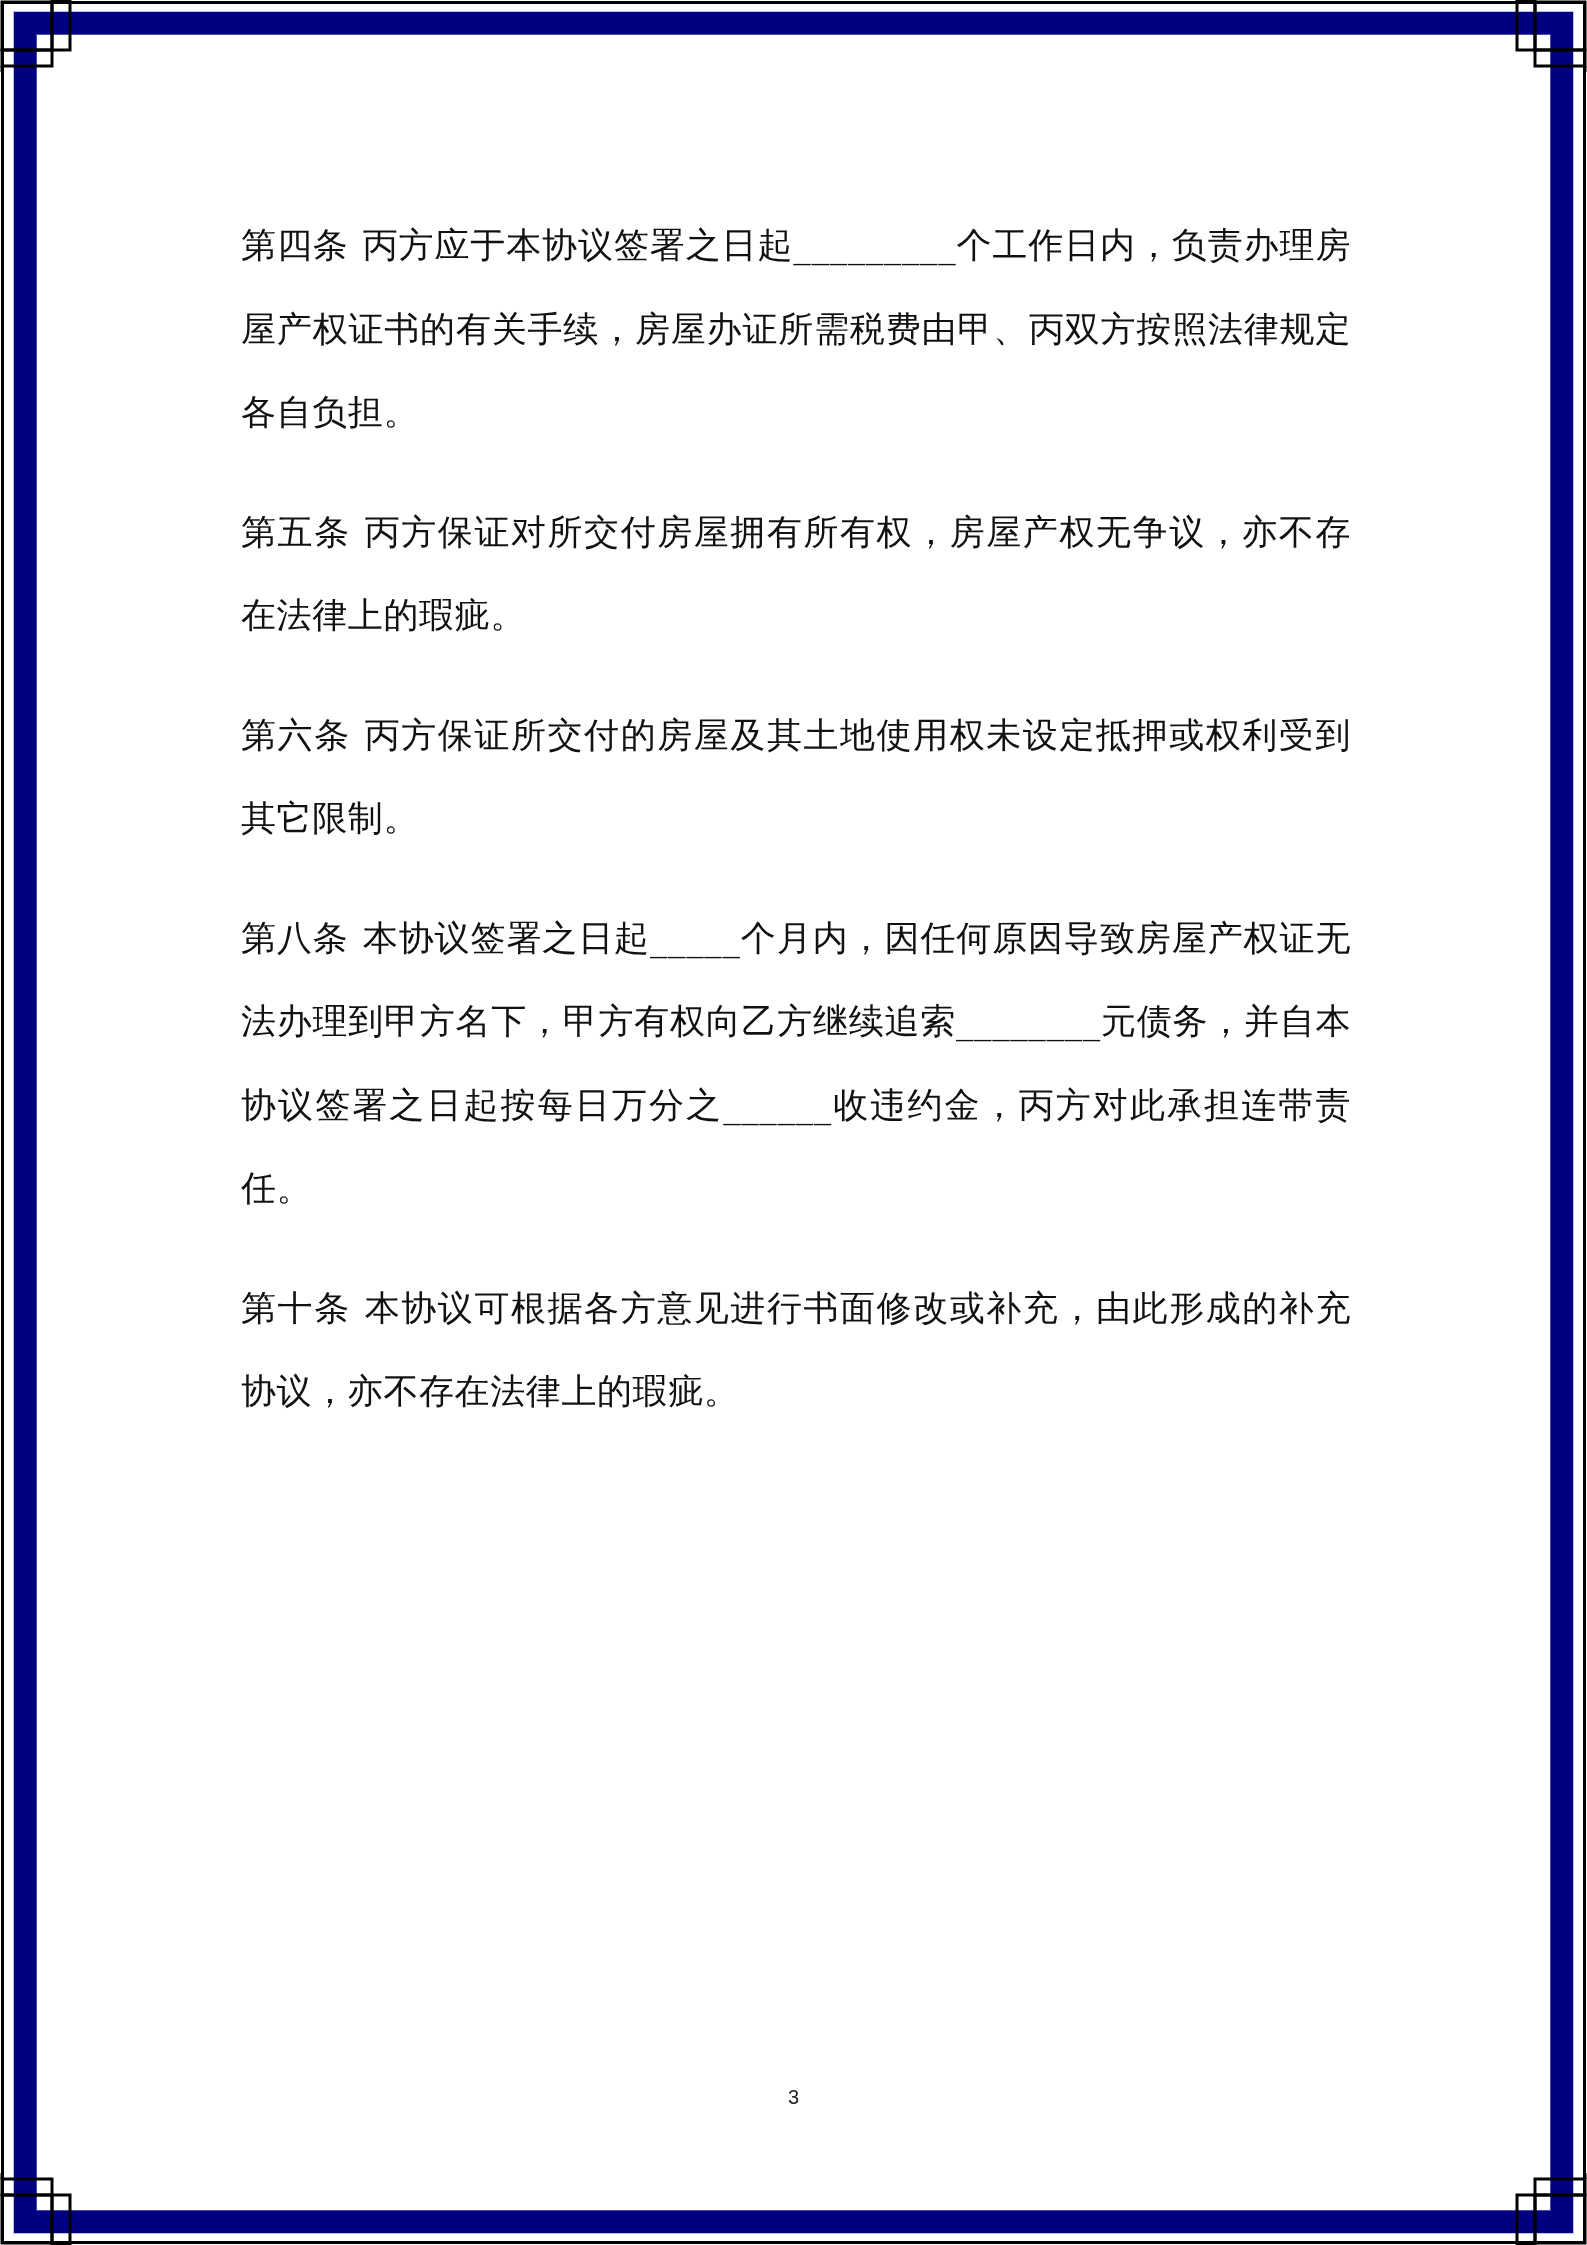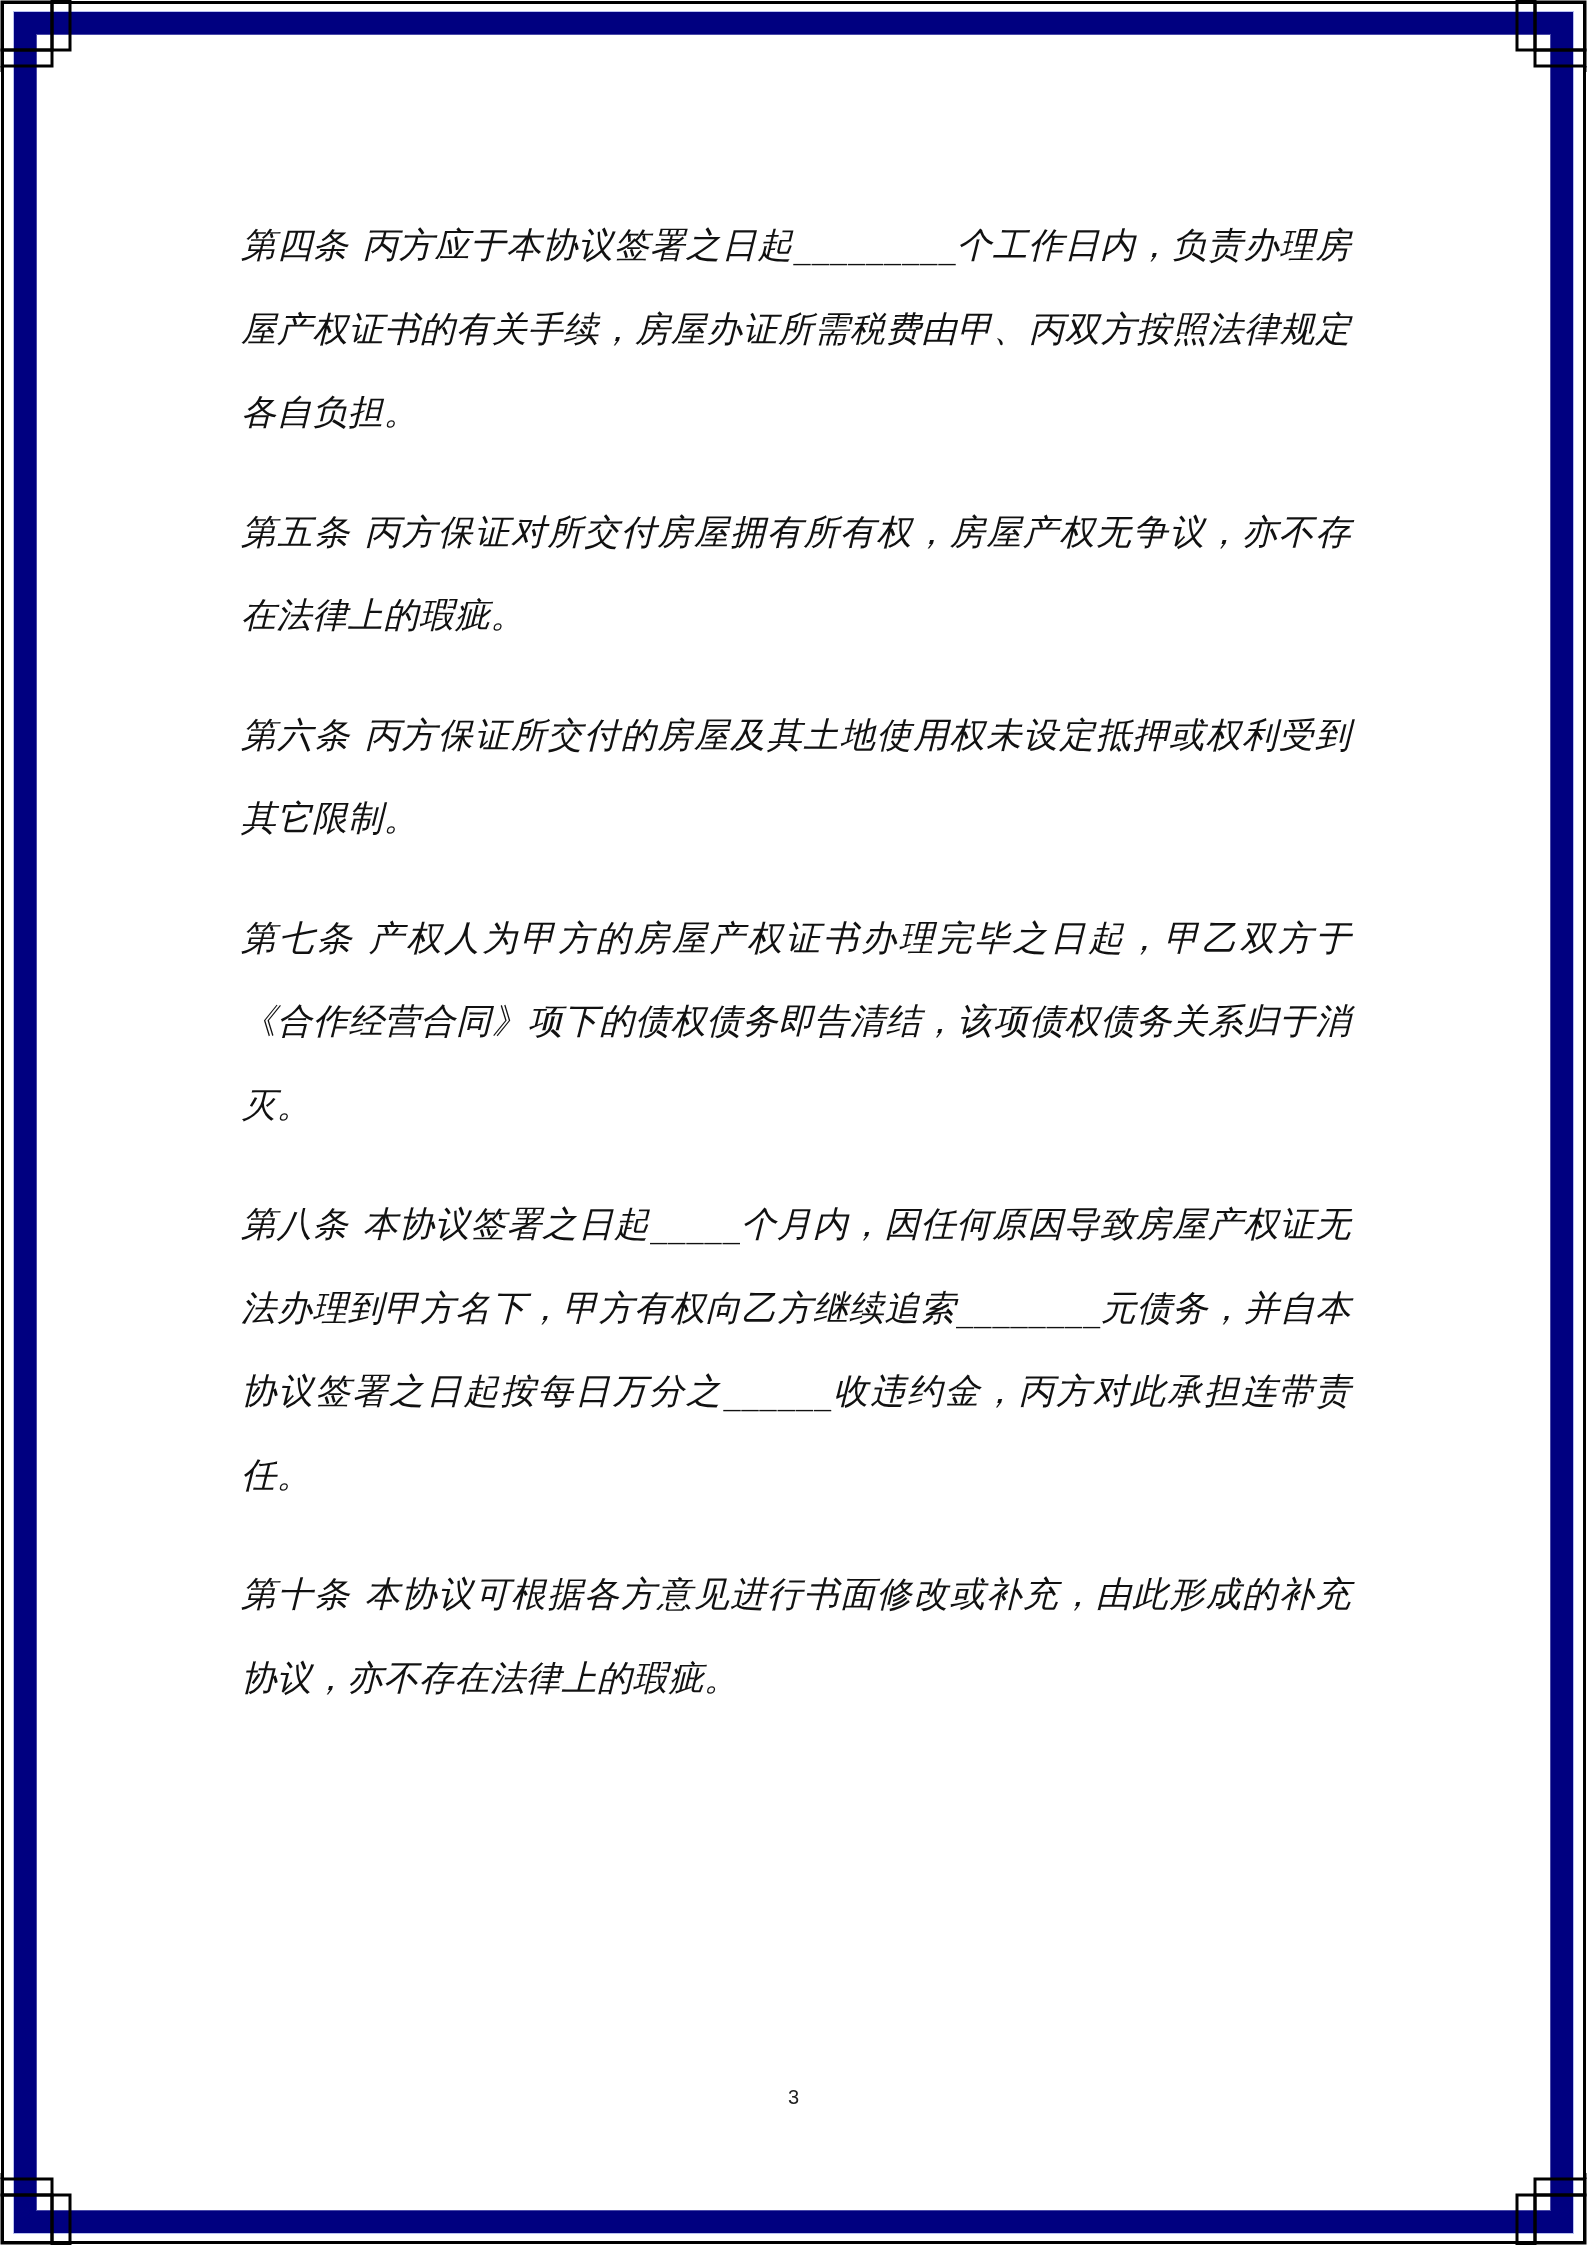--- a/index.html
+++ b/index.html
@@ -45,21 +45,20 @@
     top: 204px;
     width: 1110px;
   }
   .article {
     margin: 0 0 36px 0;
     font-size: 35px;
     line-height: 83.5px;
     letter-spacing: 0.6px;
     text-align: justify;
     word-break: break-all;
-    font-style: italic;
   }
   .article .num {
     margin-right: 14px;
   }
   .page-number {
     position: absolute;
     left: 0; right: 0;
     top: 2086px;
     text-align: center;
     font-family: "Liberation Sans", "DejaVu Sans", sans-serif;
@@ -112,18 +111,17 @@
     <rect x="52" y="0" width="18" height="50" fill="none" stroke="#000" stroke-width="3"></rect>
     <rect x="2" y="50" width="50" height="16" fill="none" stroke="#000" stroke-width="3"></rect>
     <line x1="2" y1="66" x2="2" y2="72" stroke="#000" stroke-width="3"></line>
   </svg>
 </div>
 
 <div class="content">
   <p class="article"><span class="num">第四条</span><span>丙方应于本协议签署之日起_________个工作日内，负责办理房屋产权证书的有关手续，房屋办证所需税费由甲、丙双方按照法律规定各自负担。</span></p>
   <p class="article"><span class="num">第五条</span><span>丙方保证对所交付房屋拥有所有权，房屋产权无争议，亦不存在法律上的瑕疵。</span></p>
   <p class="article"><span class="num">第六条</span><span>丙方保证所交付的房屋及其土地使用权未设定抵押或权利受到其它限制。</span></p>
-  <p class="article"><span class="num">第七条</span><span>产权人为甲方的房屋产权证书办理完毕之日起，甲乙双方于《合作经营合同》项下的债权债务即告清结，该项债权债务关系归于消灭。</span></p>
   <p class="article"><span class="num">第八条</span><span>本协议签署之日起_____个月内，因任何原因导致房屋产权证无法办理到甲方名下，甲方有权向乙方继续追索________元债务，并自本协议签署之日起按每日万分之______收违约金，丙方对此承担连带责任。</span></p>
   <p class="article"><span class="num">第十条</span><span>本协议可根据各方意见进行书面修改或补充，由此形成的补充协议，亦不存在法律上的瑕疵。</span></p>
 </div>
 
 <div class="page-number">3</div>
 
 </body></html>

